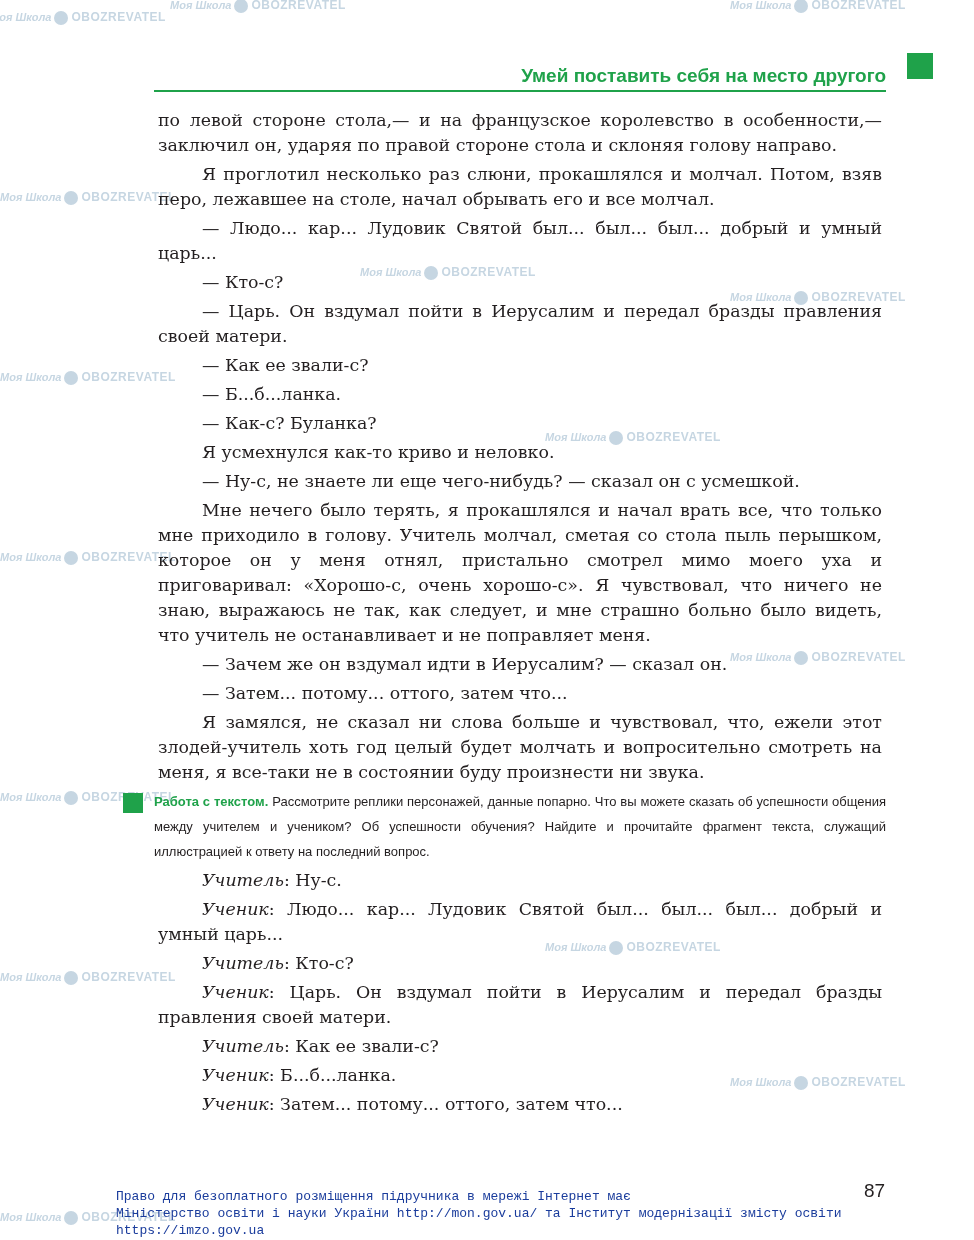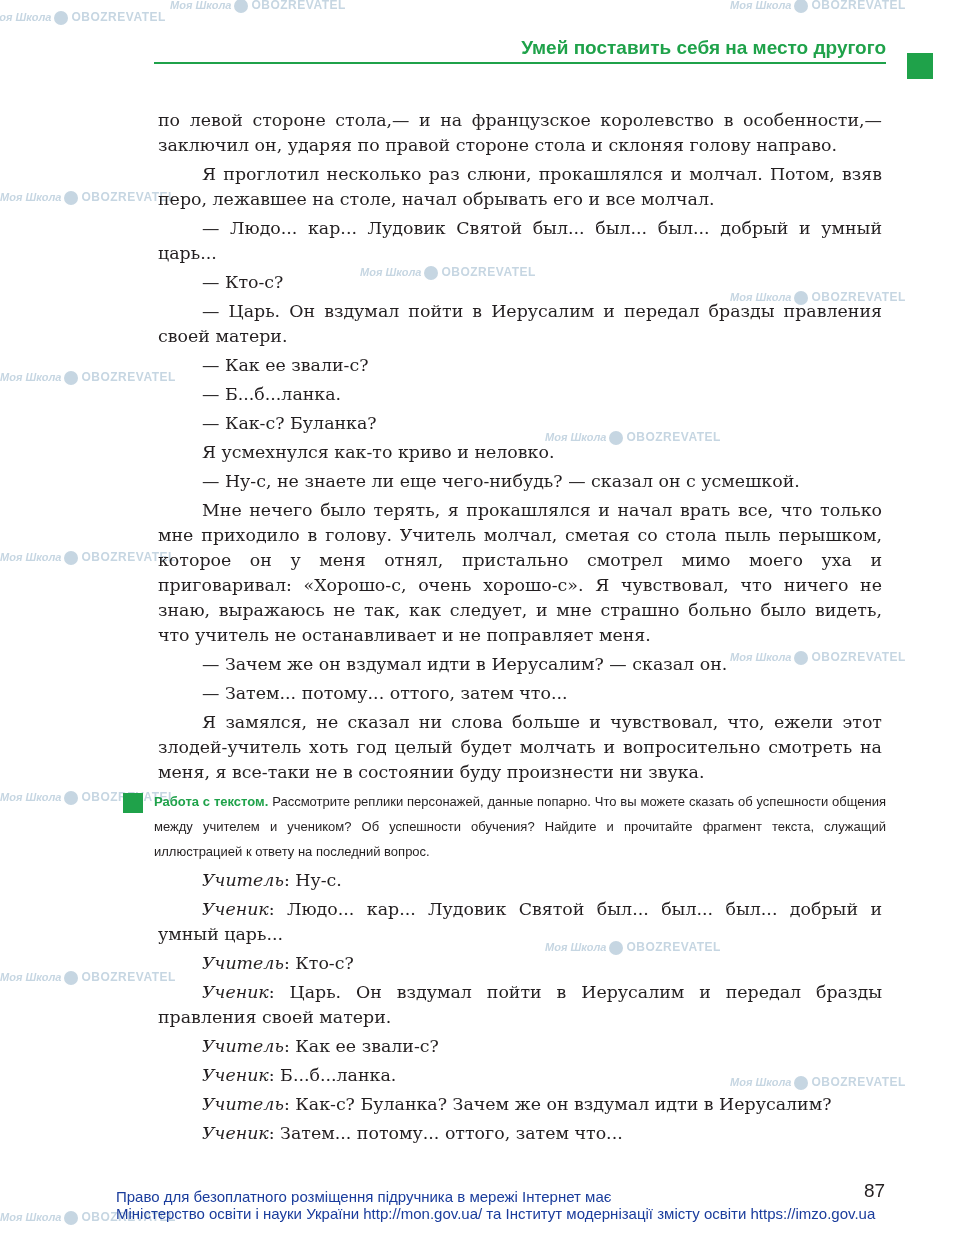--- a/index.html
+++ b/index.html
@@ -1,33 +1,33 @@
 <!DOCTYPE html>
 <html><head>
 <meta charset="utf-8">
 <style>
   html, body { margin: 0; padding: 0; background: #ffffff; }
   body { width: 974px; height: 1240px; position: relative; overflow: hidden; font-family: "DejaVu Serif", serif; color: #231f20; }
   .watermark { position: absolute; font-family: "Liberation Sans", sans-serif; font-size: 11px; color: #c6d6e2; white-space: nowrap; pointer-events: none; font-style: italic; font-weight: bold; }
   .watermark .circ { display: inline-block; width: 14px; height: 14px; border-radius: 50%; background: #c6d6e2; vertical-align: middle; margin: 0 3px; }
   .watermark .obz { font-style: normal; font-weight: bold; font-size: 12px; letter-spacing: 0.5px; }
-  .header { position: absolute; left: 80px; top: 36px; width: 820px; height: 28px; }
+  .header { position: absolute; left: 80px; top: 64px; width: 820px; height: 28px; }
   .header-line { position: absolute; left: 74px; right: 14px; bottom: 0; height: 2px; background: #1fa24a; }
   .header-title { position: absolute; right: 14px; top: 0; font-family: "Liberation Sans", sans-serif; font-weight: bold; font-size: 19px; color: #1fa24a; line-height: 24px; }
   .header-box { position: absolute; left: 907px; top: 53px; width: 26px; height: 26px; background: #1fa24a; }
   .content { position: absolute; left: 154px; top: 104px; width: 732px; font-size: 17.4px; line-height: 25px; }
   .content p { margin: 4px; text-align: justify; text-align-last: left; }
   .content p.ind { text-indent: 44px; }
   .task { position: relative; font-family: "Liberation Sans", sans-serif; font-size: 13px; line-height: 25px; margin-top: 3px; text-align: justify; }
   .task-marker { position: absolute; left: -31px; top: 4px; width: 20px; height: 20px; background: #1fa24a; }
   .task-head { color: #1fa24a; font-weight: bold; }
   .dialog p { text-indent: 44px; }
   .role { font-style: italic; }
   .page-num { position: absolute; left: 864px; top: 1180px; font-family: Liberation Sans, sans-serif; font-size: 19px; color: #231f20; }
-  .footer { position: absolute; left: 116px; top: 1188px; font-family: Liberation Sans, sans-serif; font-size: 15px; line-height: 17px; color: #1a3c9c; }
+  .footer { position: absolute; left: 116px; top: 1188px; font-family: Liberation Mono, monospace; font-size: 13px; line-height: 17px; color: #1a3c9c; }
 </style>
 </head>
 <body>
 
 <div>
   <div class="watermark" style="left:-10px;top:10px;"><span>Моя Школа</span><span class="circ"></span><span class="obz">OBOZREVATEL</span></div>
   <div class="watermark" style="left:170px;top:-2px;"><span>Моя Школа</span><span class="circ"></span><span class="obz">OBOZREVATEL</span></div>
   <div class="watermark" style="left:730px;top:-2px;"><span>Моя Школа</span><span class="circ"></span><span class="obz">OBOZREVATEL</span></div>
   <div class="watermark" style="left:0px;top:190px;"><span>Моя Школа</span><span class="circ"></span><span class="obz">OBOZREVATEL</span></div>
   <div class="watermark" style="left:360px;top:265px;"><span>Моя Школа</span><span class="circ"></span><span class="obz">OBOZREVATEL</span></div>
@@ -70,21 +70,20 @@
     <span class="task-head">Работа с текстом.</span><span> Рассмотрите реплики персонажей, данные попарно. Что вы можете сказать об успешности общения между учителем и учеником? Об успешности обучения? Найдите и прочитайте фрагмент текста, служащий иллюстрацией к ответу на последний вопрос.</span>
   </div>
 
   <div class="dialog">
     <p><span class="role">Учитель</span><span>: Ну-с.</span></p>
     <p><span class="role">Ученик</span><span>: Людо... кар... Лудовик Святой был... был... был... добрый и умный царь...</span></p>
     <p><span class="role">Учитель</span><span>: Кто-с?</span></p>
     <p><span class="role">Ученик</span><span>: Царь. Он вздумал пойти в Иерусалим и передал бразды правления своей матери.</span></p>
     <p><span class="role">Учитель</span><span>: Как ее звали-с?</span></p>
     <p><span class="role">Ученик</span><span>: Б...б...ланка.</span></p>
-    <p><span class="role">Учитель</span><span>: Как-с? Буланка? Зачем же он вздумал идти в Иерусалим?</span></p>
     <p><span class="role">Ученик</span><span>: Затем... потому... оттого, затем что...</span></p>
   </div>
 </div>
 
 <div class="page-num">87</div>
 
 <div class="footer">
   <div>Право для безоплатного розміщення підручника в мережі Інтернет має</div>
   <div>Міністерство освіти і науки України http://mon.gov.ua/ та Інститут модернізації змісту освіти https://imzo.gov.ua</div>
 </div>

